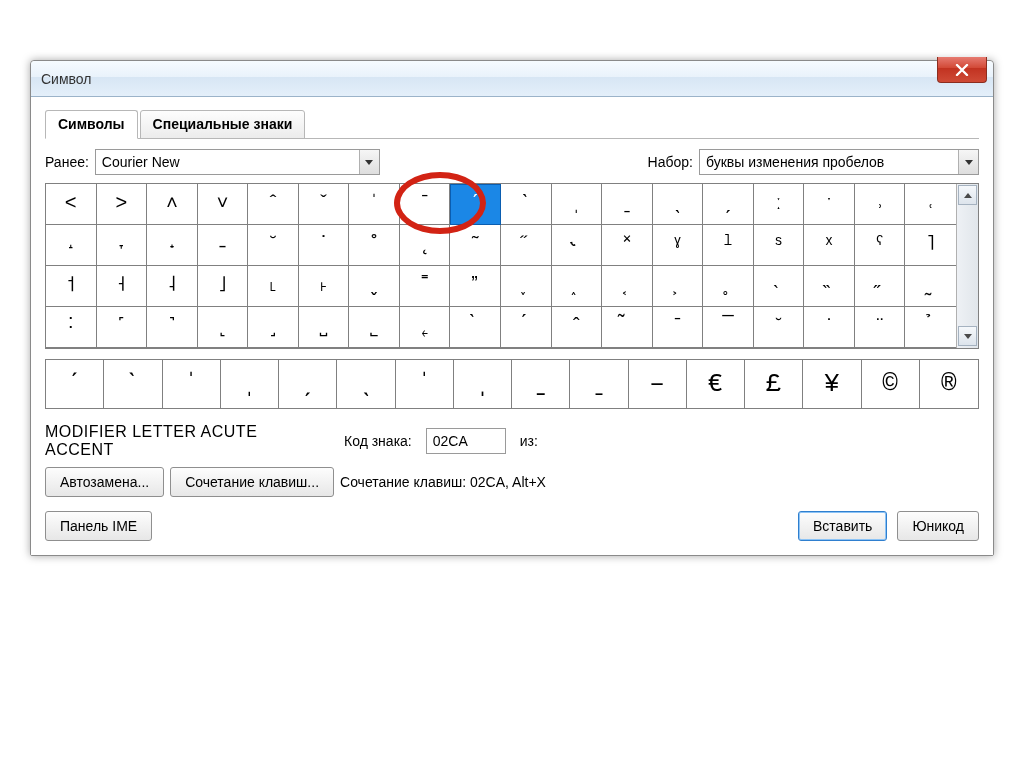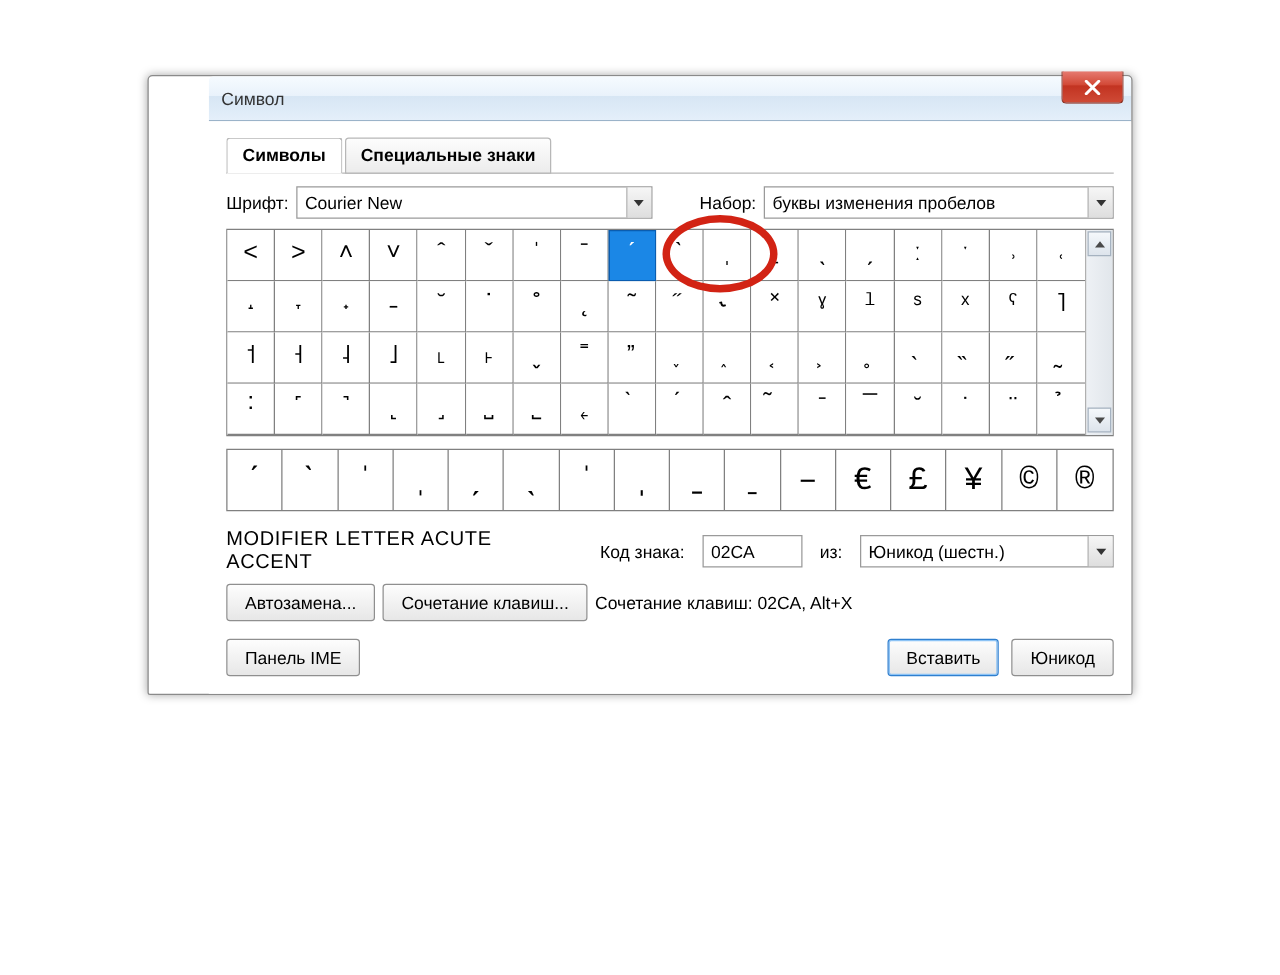--- a/index.html
+++ b/index.html
@@ -5,28 +5,27 @@
   * { box-sizing: border-box; }
   body {
     margin: 0;
     padding: 30px;
     background: #fff;
     font-family: "Segoe UI", Tahoma, sans-serif;
     font-size: 14px;
     color: #000;
   }
   .window {
-    width: 788px;
+    width: 964px;
     margin: 30px auto;
     border: 1px solid #8a8a8a;
     box-shadow: 0 0 8px rgba(0,0,0,0.35);
     background: #fff;
     border-radius: 4px 4px 2px 2px;
     overflow: visible;
-    padding-left: 48px;
   }
   .titlebar {
     height: 36px;
     background: linear-gradient(to bottom, #f6fbff 0%, #e9f2fb 45%, #d7e6f4 46%, #e4effa 100%);
     border-bottom: 1px solid #9bb3c9;
     position: relative;
     border-radius: 4px 4px 0 0;
     display: flex;
     align-items: center;
     padding-left: 10px;
@@ -245,21 +244,21 @@
   </div>
 
   <div class="client">
 
     <div class="tabs">
       <div class="tab active"><span>Символы</span></div>
       <div class="tab"><span>Специальные знаки</span></div>
     </div>
 
     <div class="row">
-      <span class="lbl">Шрифт:</span>
+      <span class="lbl">Ранее:</span>
       <div class="select" style="width:285px">
         <span class="val">Courier New</span>
         <span class="arrow"></span>
       </div>
       <div style="flex:1"></div>
       <span class="lbl">Набор:</span>
       <div class="select" style="width:280px">
         <span class="val">буквы изменения пробелов</span>
         <span class="arrow"></span>
       </div>
@@ -364,24 +363,20 @@
         <div class="rcell">¥</div>
         <div class="rcell">©</div>
         <div class="rcell">®</div>
       </div>
 
     <div class="row" style="gap:14px">
       <span class="charname" style="width:285px">MODIFIER LETTER ACUTE ACCENT</span>
       <span class="lbl">Код знака:</span>
       <input class="textinput" style="width: 80px;" value="02CA">
       <span class="lbl">из:</span>
-      <div class="select" style="flex:1">
-        <span class="val">Юникод (шестн.)</span>
-        <span class="arrow"></span>
-      </div>
     </div>
 
     <div class="row" style="margin-top:6px">
       <button class="btn">Автозамена...</button>
       <button class="btn">Сочетание клавиш...</button>
       <span>Сочетание клавиш: 02CA, Alt+X</span>
     </div>
 
     <div class="bottombar">
       <button class="btn">Панель IME</button>

